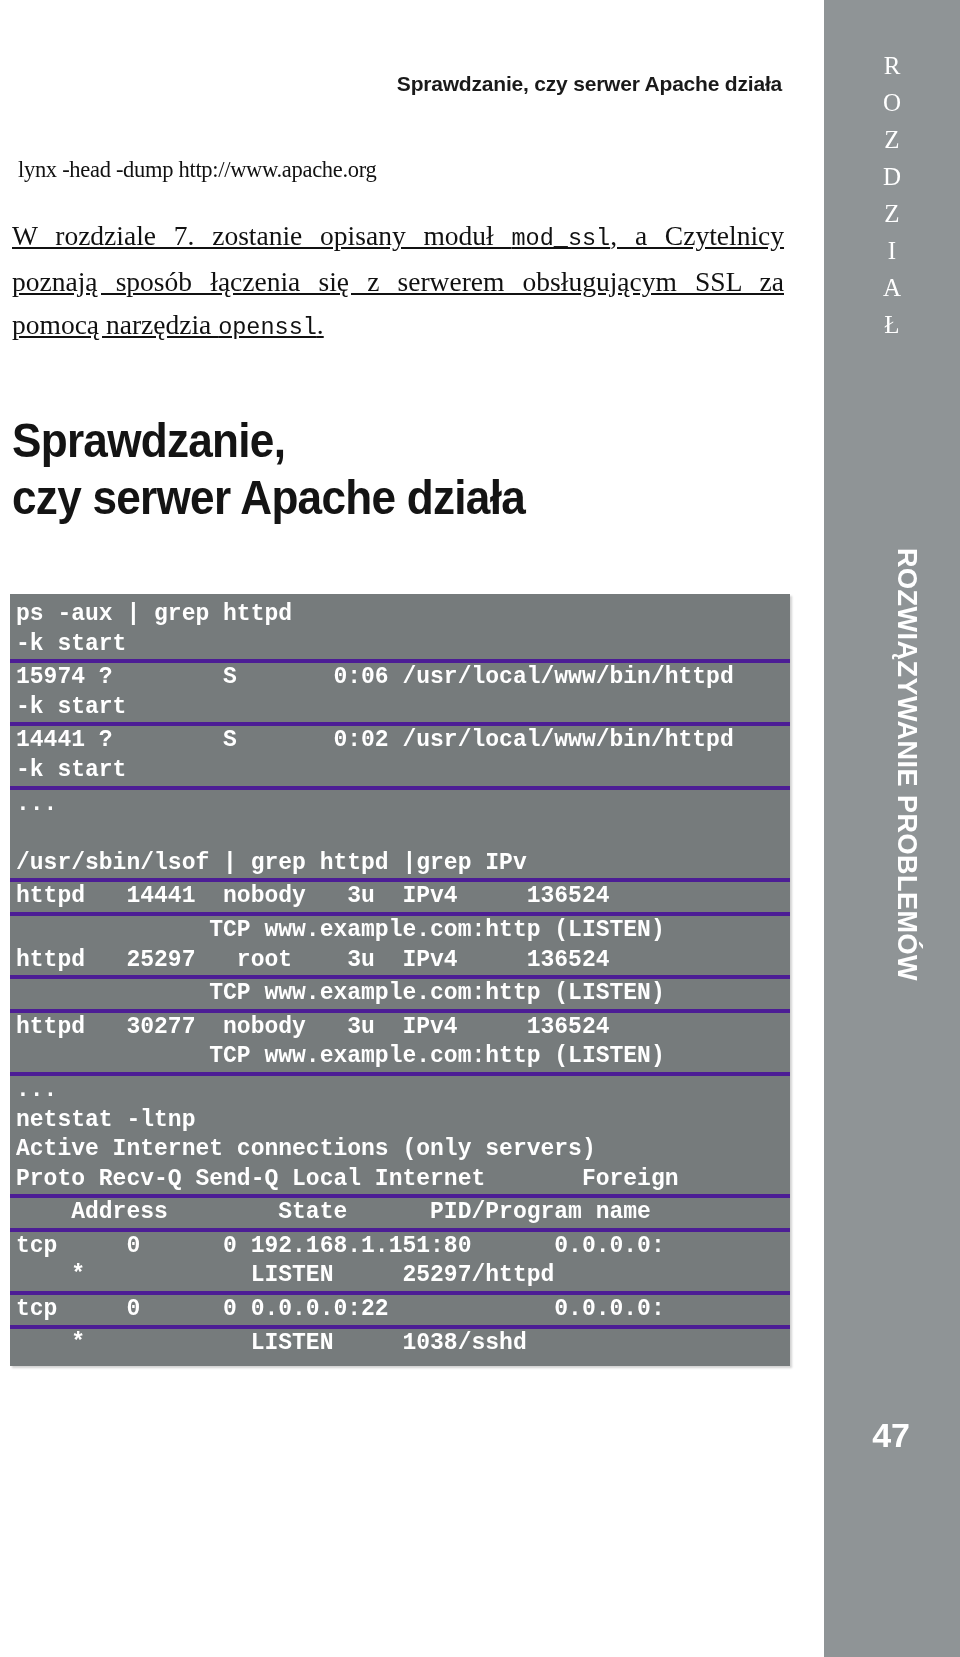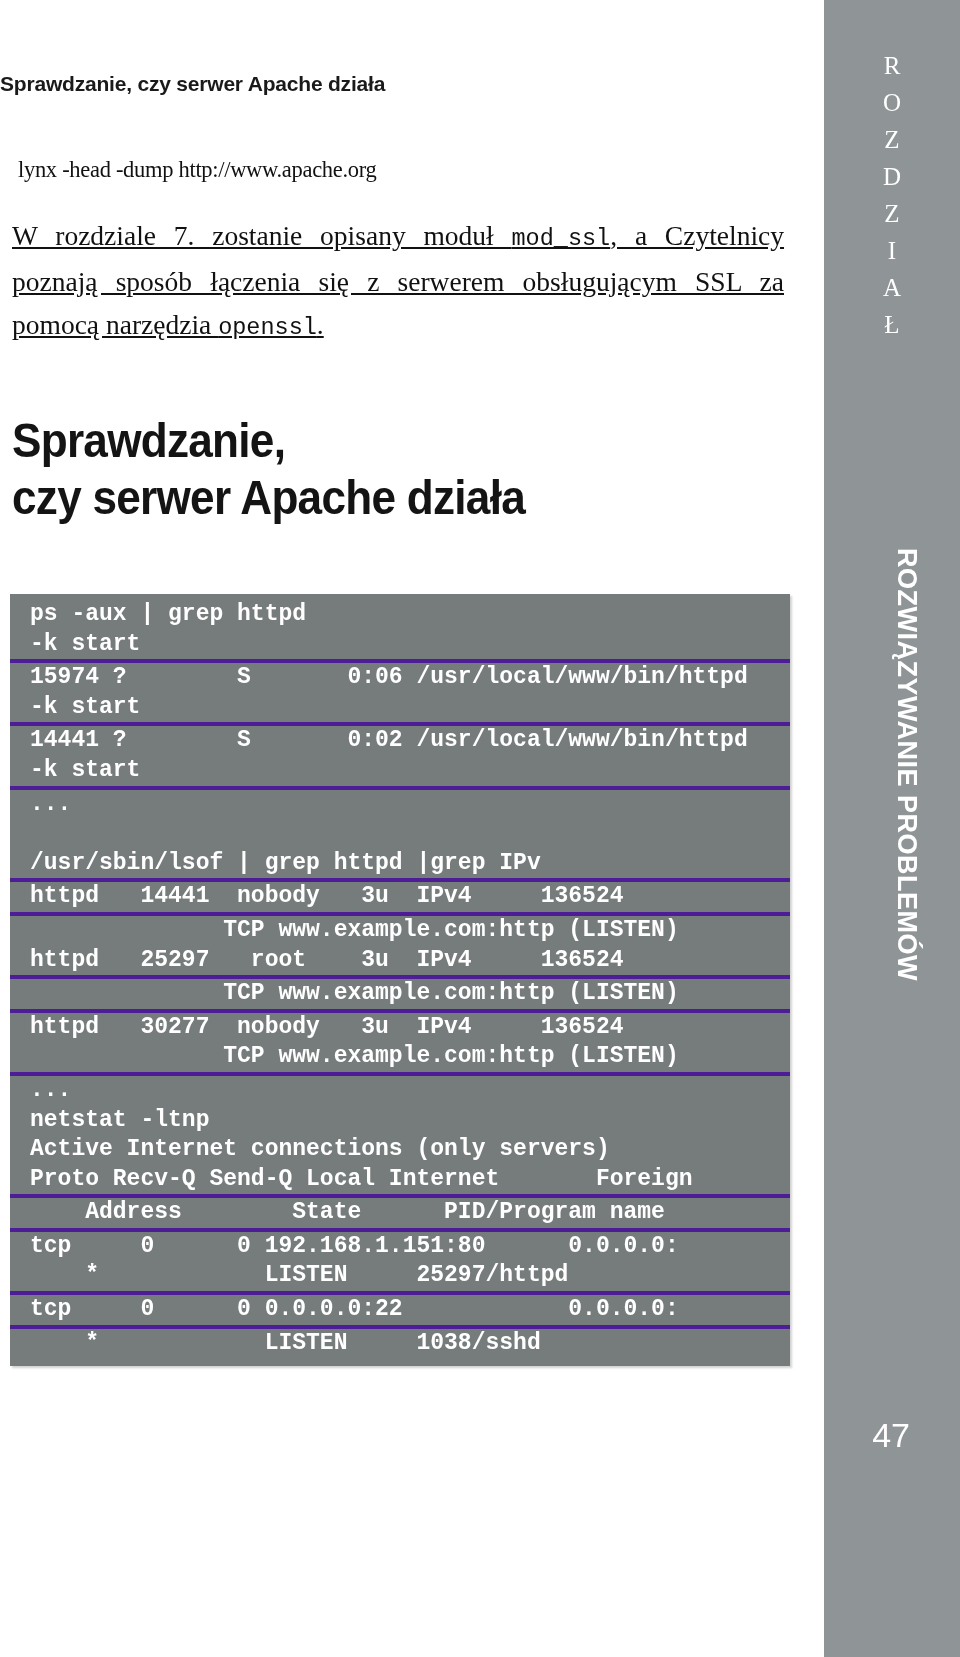--- a/index.html
+++ b/index.html
@@ -59,32 +59,32 @@
     letter-spacing: 0.5px;
     line-height: 1;
     white-space: nowrap;
   }
   .page-number {
     position: absolute;
     right: 50px;
     top: 1418px;
     color: #ffffff;
     font-family: "Liberation Sans", sans-serif;
-    font-weight: normal;
+    font-weight: bold;
     font-size: 34px;
     line-height: 1;
   }
 
   
   .running-head {
     position: absolute;
     top: 72px;
     left: 0;
     width: 782px;
-    text-align: left;
+    text-align: right;
     font-family: "Liberation Sans", sans-serif;
     font-weight: bold;
     font-size: 21px;
     color: #1a1a1a;
     letter-spacing: -0.2px;
   }
 
   .code-line-inline {
     position: absolute;
     top: 157px;
@@ -140,21 +140,21 @@
     padding: 6px 0 8px 0;
     box-sizing: border-box;
   }
   .code-row {
     font-family: "Liberation Mono", monospace;
     font-size: 23px;
     line-height: 29.6px;
     color: #ffffff;
     font-weight: bold;
     white-space: pre;
-    padding-left: 20px;
+    padding-left: 6px;
     letter-spacing: 0px;
   }
   .code-row.rule {
     border-top: 4px solid #4c1d95;
   }
 </style>
 </head>
 <body>
 
 <div class="right-band"></div>

